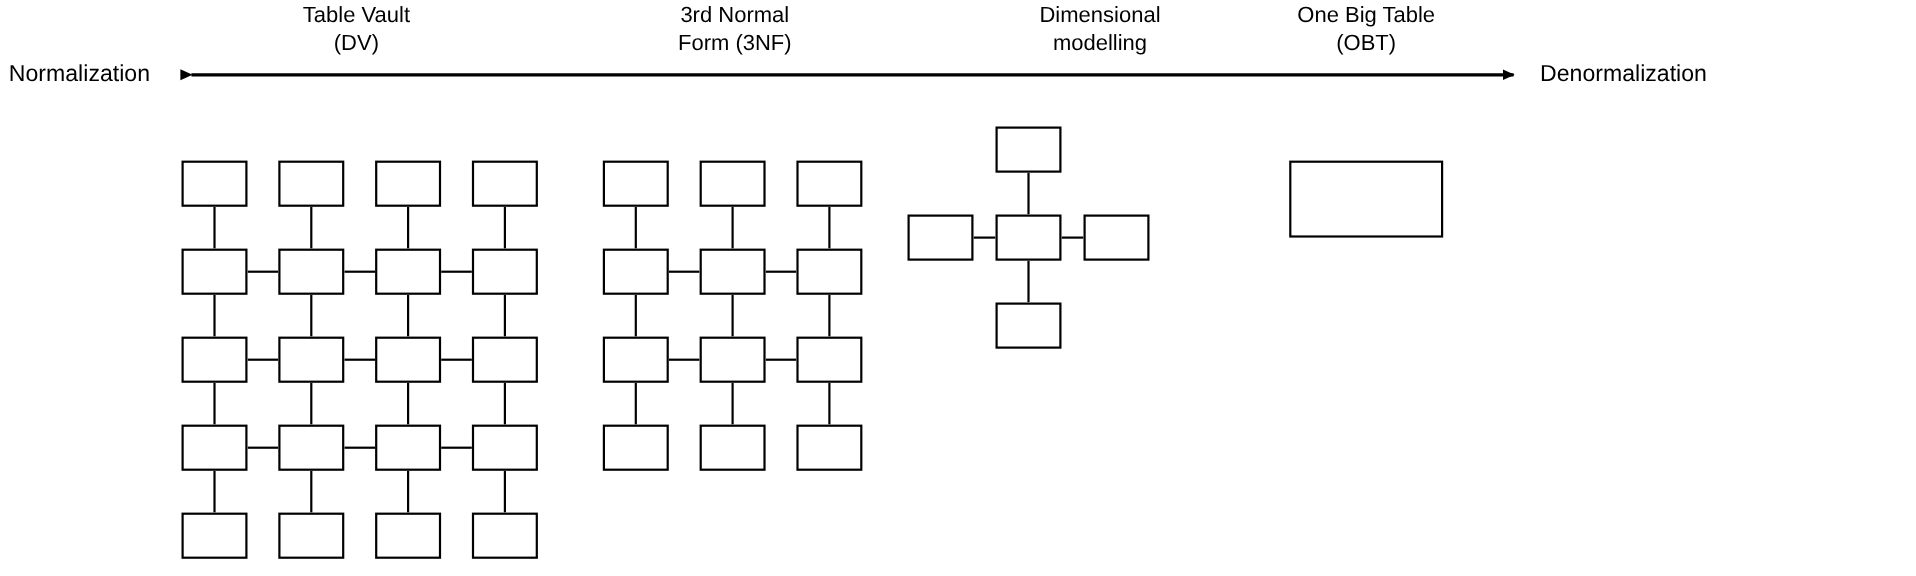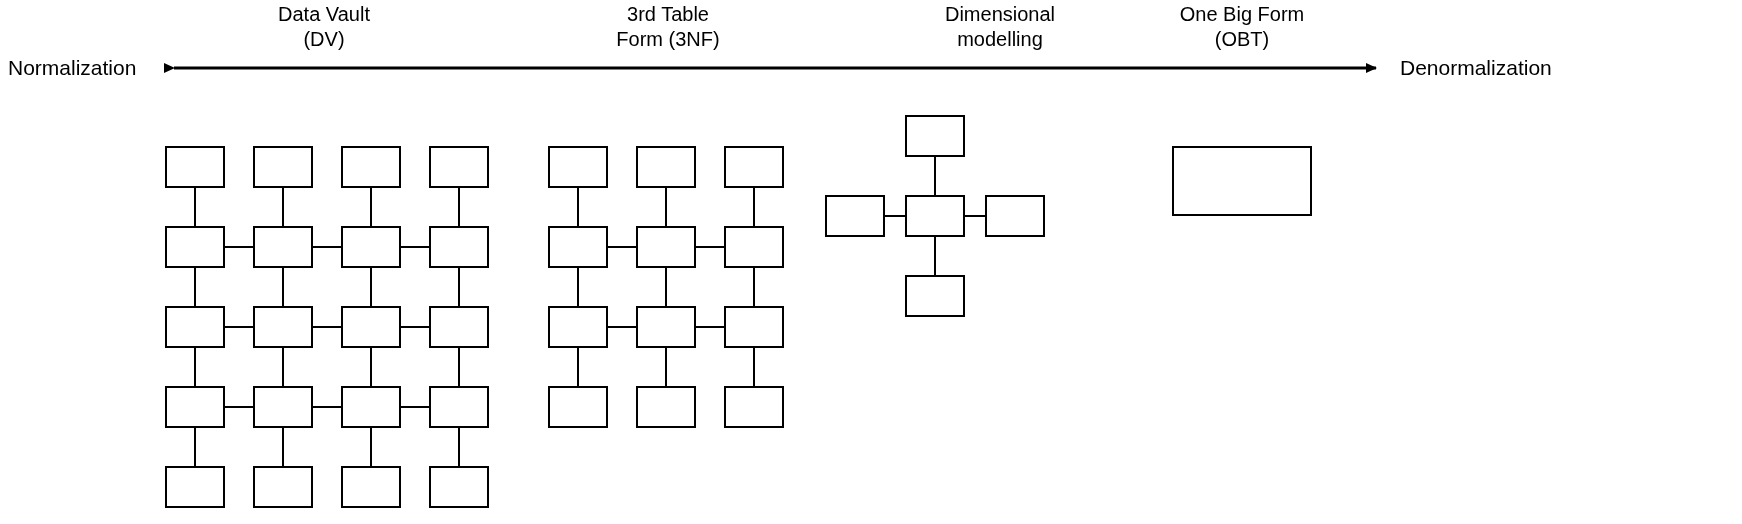--- a/index.html
+++ b/index.html
@@ -88,27 +88,27 @@
         <path d="M0,0 L11,5 L0,10 z" fill="#000"></path>
       </marker>
       <marker id="ahL" markerWidth="12" markerHeight="12" refX="10" refY="5" orient="auto" markerUnits="userSpaceOnUse">
         <path d="M0,0 L11,5 L0,10 z" fill="#000"></path>
       </marker>
     </defs>
     <line x1="14" y1="18" x2="1216" y2="18" stroke="#000" stroke-width="3" marker-start="url(#ahL)" marker-end="url(#ahR)"></line>
   </svg>
 
   <div id="stage-labels">
-      <div class="stage-label" style="left: 204px; top: 2px;">Data Vault
+      <div class="stage-label" style="left: 204px; top: 2px;">Table Vault
 (DV)</div>
-      <div class="stage-label" style="left: 548px; top: 2px;">3rd Table
+      <div class="stage-label" style="left: 548px; top: 2px;">3rd Normal
 Form (3NF)</div>
       <div class="stage-label" style="left: 880px; top: 2px;">Dimensional
 modelling</div>
-      <div class="stage-label" style="left: 1122px; top: 2px;">One Big Form
+      <div class="stage-label" style="left: 1122px; top: 2px;">One Big Table
 (OBT)</div>
     </div>
 
   <div class="cluster" id="shape-layer">
       <div class="ent-box" style="left: 165px; top: 146px; width: 60px; height: 42px;"></div>
       <div class="link link-v" style="left: 194px; top: 188px; height: 38px;"></div>
       <div class="ent-box" style="left: 253px; top: 146px; width: 60px; height: 42px;"></div>
       <div class="link link-v" style="left: 282px; top: 188px; height: 38px;"></div>
       <div class="ent-box" style="left: 341px; top: 146px; width: 60px; height: 42px;"></div>
       <div class="link link-v" style="left: 370px; top: 188px; height: 38px;"></div>

